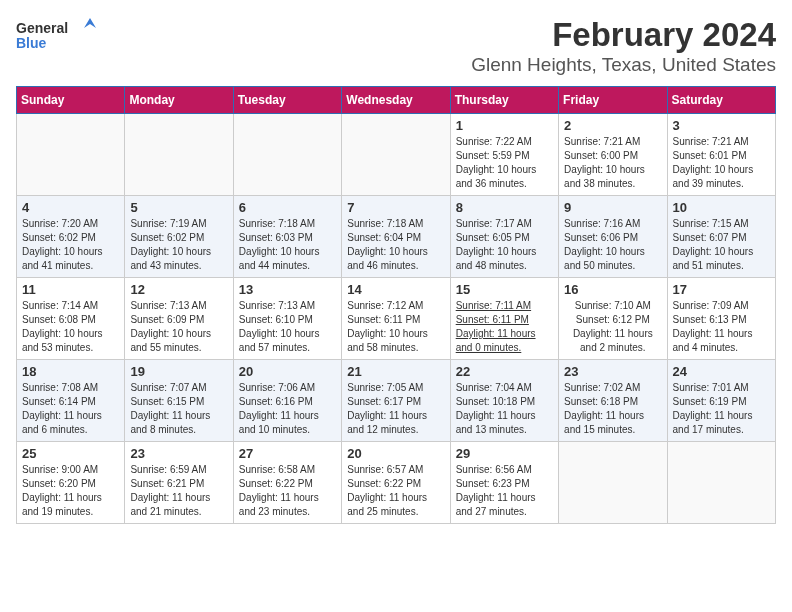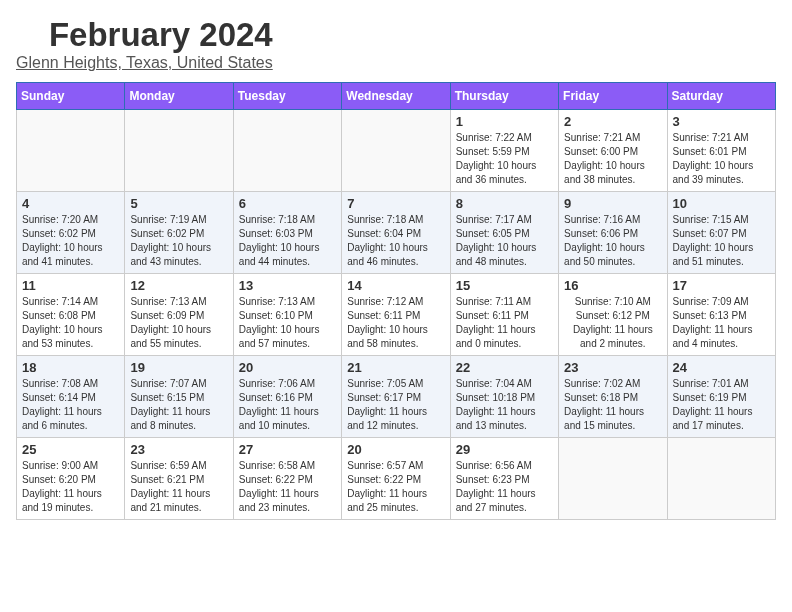--- a/index.html
+++ b/index.html
@@ -23,31 +23,30 @@
     }
     .title-area {
       text-align: right;
     }
     .month-title {
       font-size: 33px;
       font-weight: bold;
       color: #333;
     }
     .location-title {
-      font-size: 16px;
+      font-size: 19px;
       color: #555;
-      text-decoration: underline;
     }
     .calendar {
       width: 100%;
       border-collapse: collapse;
       font-size: 11px;
     }
     .calendar th {
-      background-color: #8b5cf6;
+      background-color: #be185d;
       color: #fff;
       padding: 6px 4px;
       text-align: left;
       font-size: 12px;
       border: 1px solid #2e6db4;
     }
     .calendar td {
       border: 1px solid #ccc;
       vertical-align: top;
       padding: 4px 5px;
@@ -71,20 +70,27 @@
       font-size: 10px;
     }
     .row-bg-even td {
       background-color: #f0f4fa;
     }
   </style>
 </head>
 <body>
 
 <div class="header-area">
+  <div class="logo">
+    <svg width="80" height="40" viewBox="0 0 80 40" xmlns="http://www.w3.org/2000/svg">
+      <text x="0" y="17" font-size="14" font-weight="bold" fill="#333" font-family="Arial">General</text>
+      <polygon points="74,2 80,12 74,8 68,12" fill="#3a7bd5"></polygon>
+      <text x="0" y="32" font-size="14" font-weight="bold" fill="#3a7bd5" font-family="Arial">Blue</text>
+    </svg>
+  </div>
   <div class="title-area">
     <div class="month-title">February 2024</div>
     <div class="location-title">Glenn Heights, Texas, United States</div>
   </div>
 </div>
 
 <table class="calendar">
   <thead>
     <tr>
       <th>Sunday</th>
@@ -185,21 +191,21 @@
 Daylight: 10 hours and 57 minutes.</div>
         </td>
         <td>
           <span class="day-number">14</span>
           <div class="day-info" style="white-space: pre-line;">Sunrise: 7:12 AM
 Sunset: 6:11 PM
 Daylight: 10 hours and 58 minutes.</div>
         </td>
         <td>
           <span class="day-number">15</span>
-          <div class="day-info" style="white-space: pre-line;">Sunrise: 7:11 AM
+          <div class="day-info" style="white-space: pre-line; text-decoration: underline;">Sunrise: 7:11 AM
 Sunset: 6:11 PM
 Daylight: 11 hours and 0 minutes.</div>
         </td>
         <td>
           <span class="day-number">16</span>
           <div class="day-info" style="white-space: pre-line; text-align: center;">Sunrise: 7:10 AM
 Sunset: 6:12 PM
 Daylight: 11 hours and 2 minutes.</div>
         </td>
         <td>

